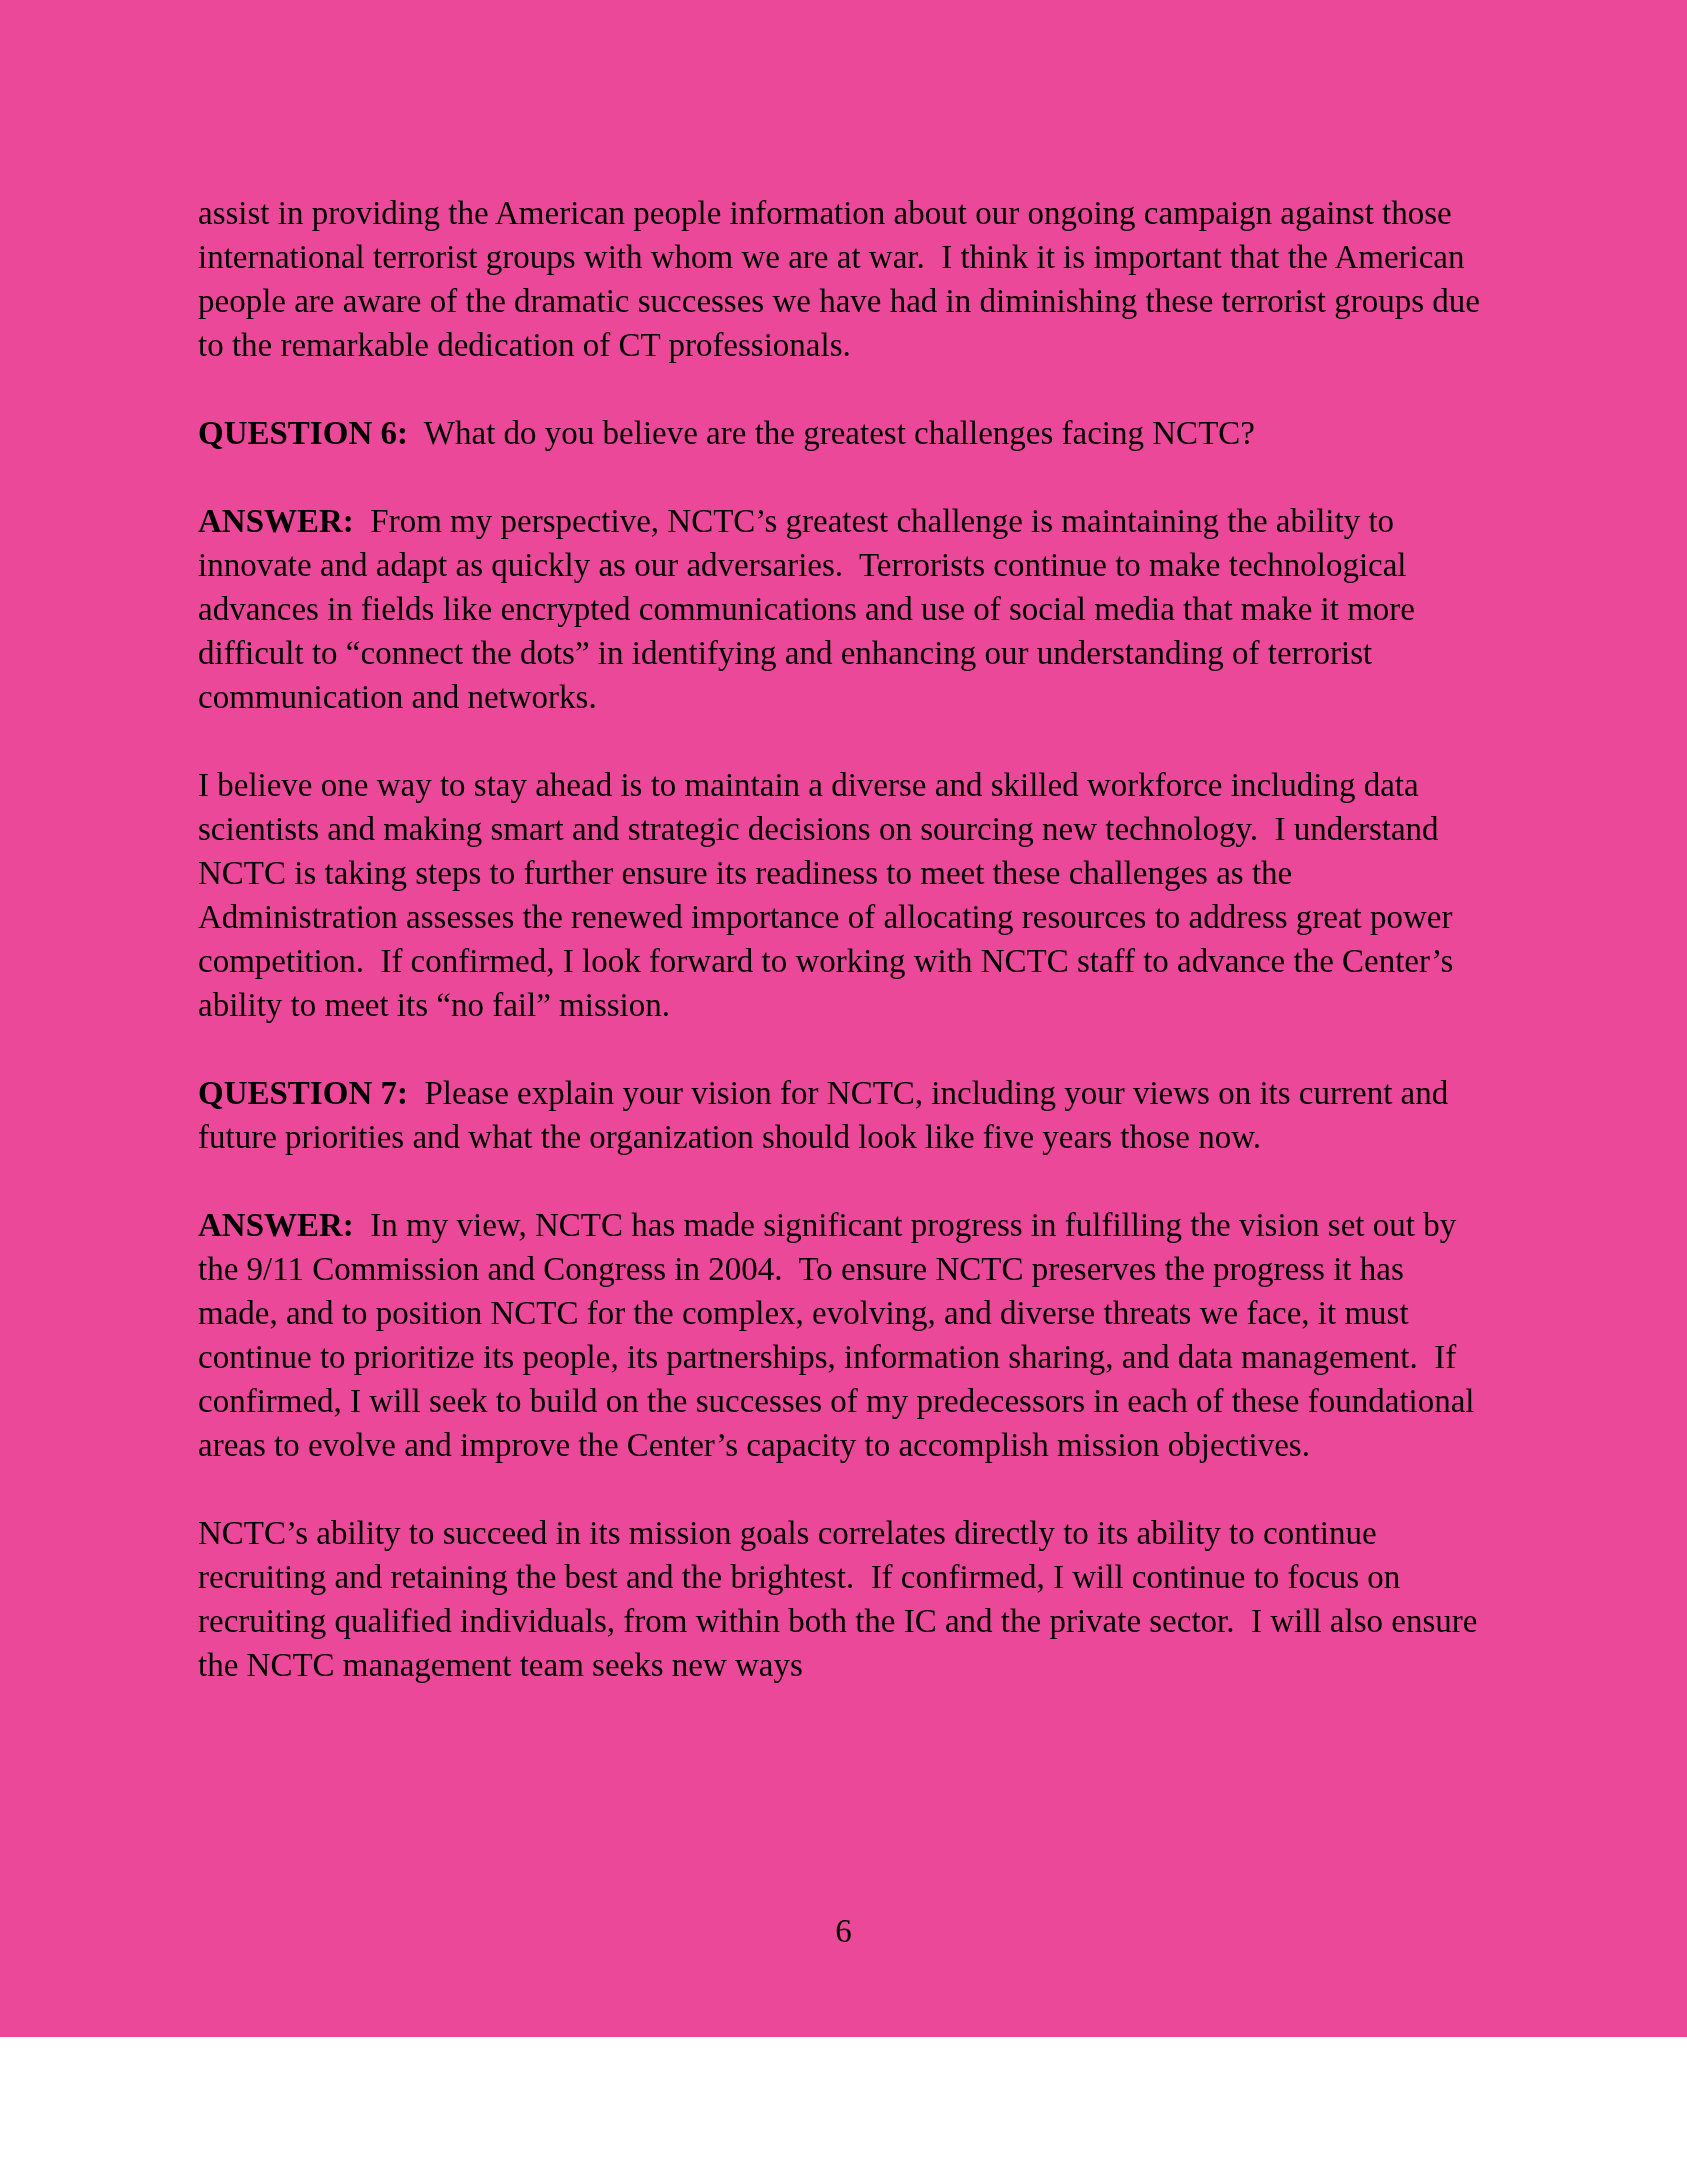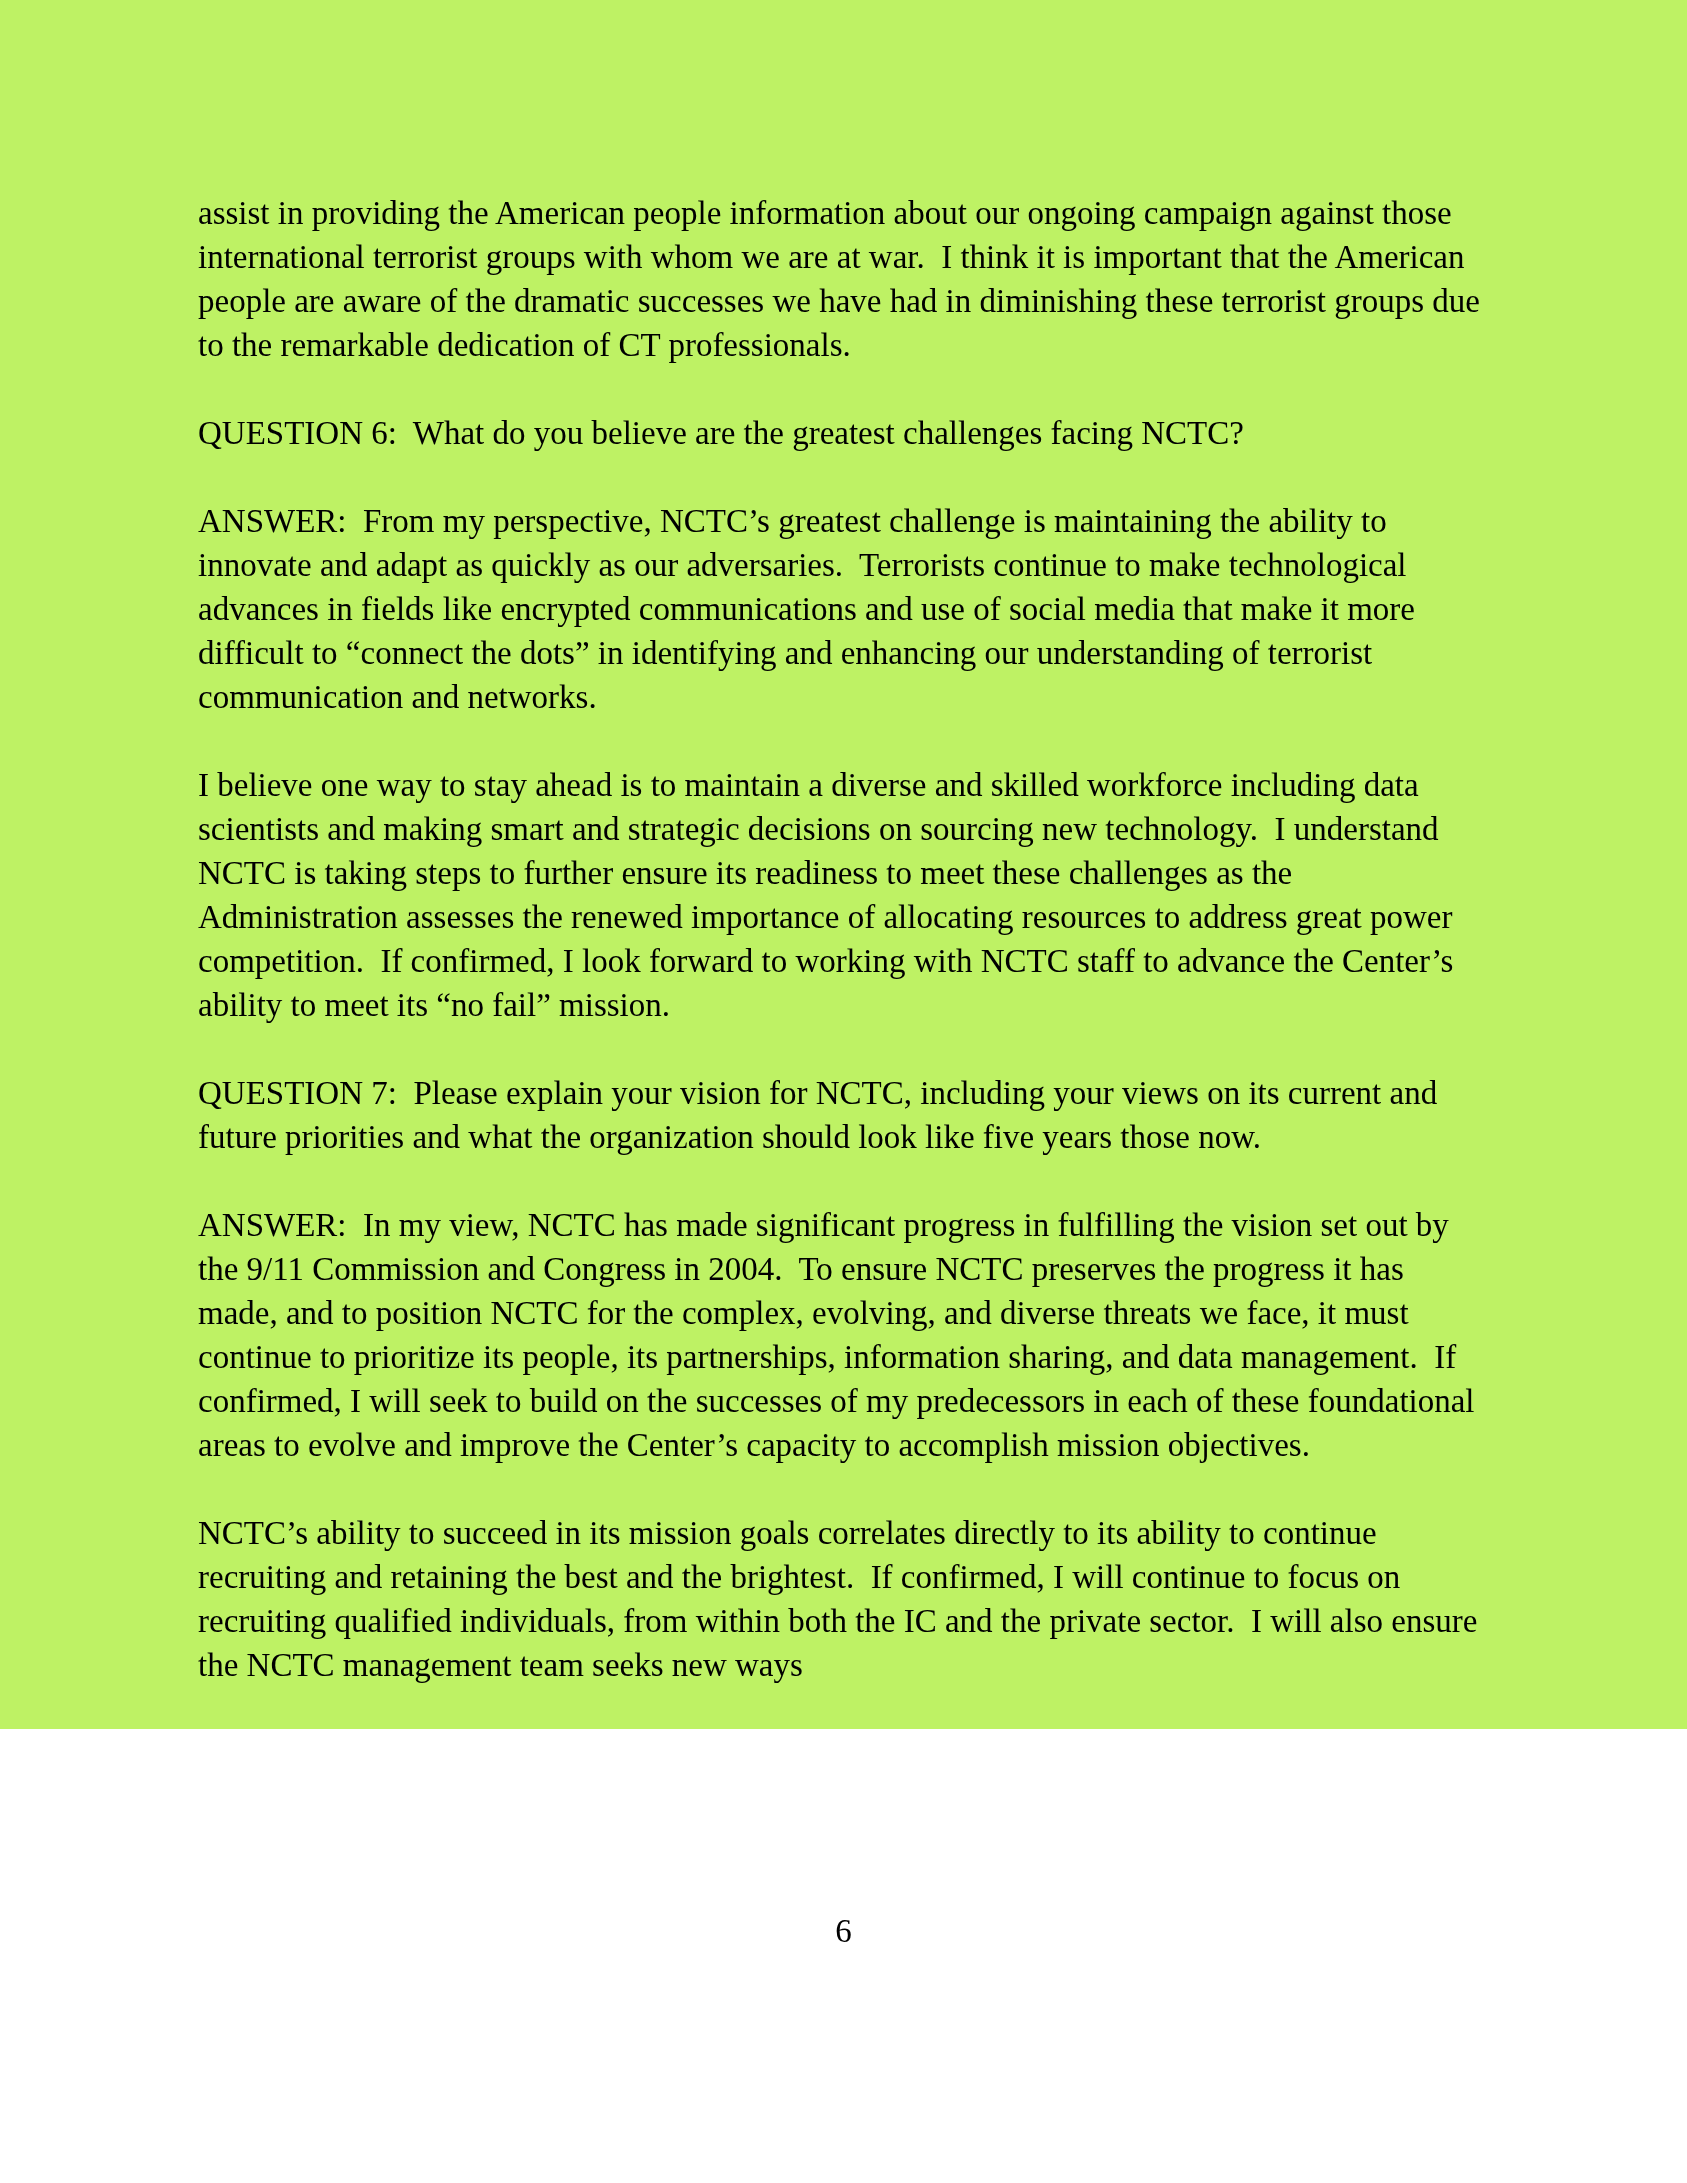--- a/index.html
+++ b/index.html
@@ -12,38 +12,38 @@
     height: 2183px;
     position: relative;
     font-family: "Liberation Serif", "DejaVu Serif", serif;
     color: #000000;
   }
   .page {
     position: absolute;
     left: 0;
     top: 0;
     width: 1687px;
-    height: 1729px;
-    background: #bef264;
+    height: 2037px;
+    background: #ec4899;
   }
   .content {
     position: absolute;
     left: 198px;
     top: 191px;
     width: 1290px;
   }
   .para {
     margin: 0 0 44px 0;
     font-size: 33px;
     line-height: 44px;
     white-space: pre-wrap;
     text-align: left;
   }
   .lead {
-    font-weight: normal;
+    font-weight: bold;
   }
   .page-number {
     position: absolute;
     left: 0;
     top: 1909px;
     width: 1687px;
     text-align: center;
     font-size: 33px;
     line-height: 44px;
   }

